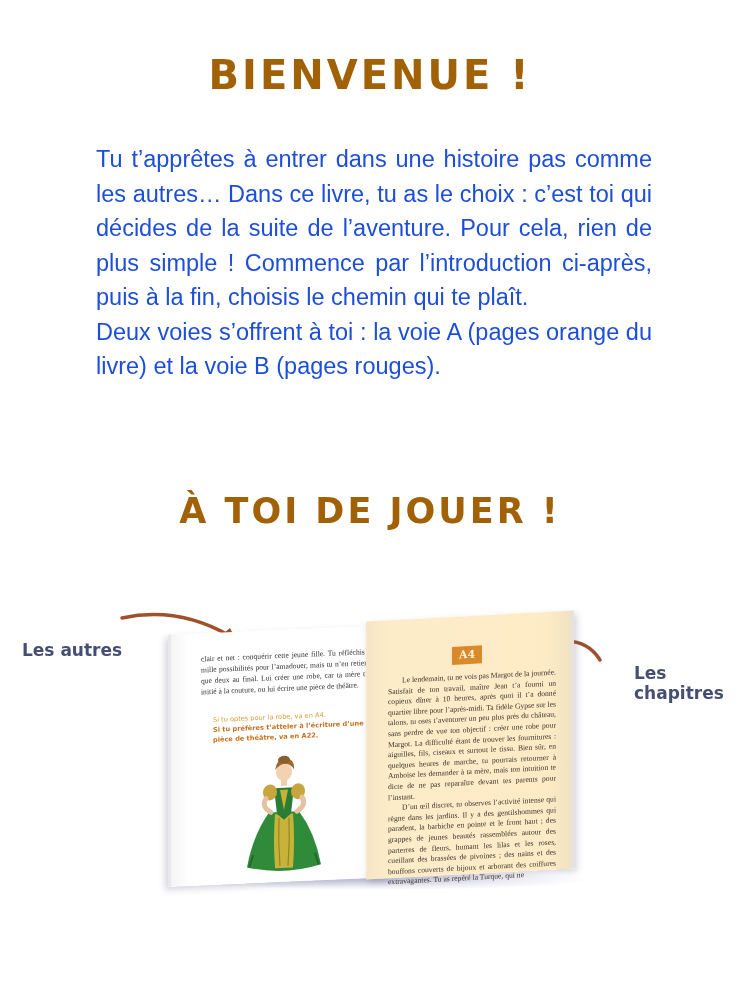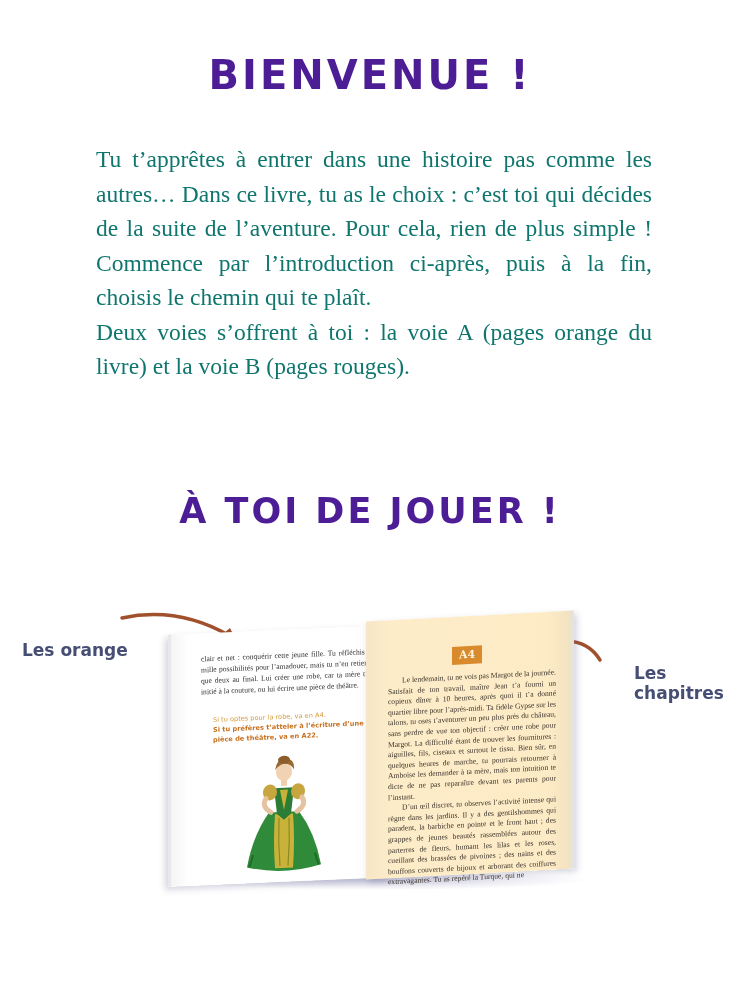--- a/index.html
+++ b/index.html
@@ -2,29 +2,29 @@
 <html><head>
 <meta charset="utf-8">
 <style>
   * { box-sizing: border-box; margin: 0; padding: 0; }
   html, body { width: 740px; height: 1000px; background: #ffffff; overflow: hidden; }
   body { position: relative; font-family: "DejaVu Serif", serif; }
 
   .title {
     position: absolute; left: 0; width: 740px; text-align: center;
     font-family: "DejaVu Sans", sans-serif; font-weight: bold;
-    color: #4c1d95; letter-spacing: 3px;
+    color: #a16207; letter-spacing: 3px;
   }
   .title-1 { top: 52px; font-size: 40px; }
   .title-2 { top: 491px; font-size: 35px; }
 
   .intro {
     position: absolute; left: 96px; top: 142px; width: 556px;
-    font-family: Liberation Serif, serif; font-size: 23.5px; line-height: 34.5px;
-    color: #0f766e; text-align: justify;
+    font-family: Liberation Sans, sans-serif; font-size: 23.5px; line-height: 34.5px;
+    color: #1d4ed8; text-align: justify;
   }
   .intro p { margin: 0; }
   .intro .last-line { text-align-last: left; }
 
   .label {
     position: absolute; font-family: "DejaVu Sans", sans-serif; font-weight: bold;
     color: #464e74; font-size: 17px;
   }
   .label-left { left: 22px; top: 640px; }
   .label-right { left: 594px; top: 663px; margin-left: 40px; }
@@ -82,21 +82,21 @@
 
 <h1 class="title title-1">BIENVENUE !</h1>
 
 <div class="intro">
   <p class="last-line">Tu t’apprêtes à entrer dans une histoire pas comme les autres… Dans ce livre, tu as le choix : c’est toi qui décides de la suite de l’aventure. Pour cela, rien de plus simple ! Commence par l’introduction ci-après, puis à la fin, choisis le chemin qui te plaît.</p>
   <p class="last-line">Deux voies s’offrent à toi : la voie A (pages orange du livre) et la voie B (pages rouges).</p>
 </div>
 
 <h2 class="title title-2">À TOI DE JOUER !</h2>
 
-<div class="label label-left">Les orange</div>
+<div class="label label-left">Les autres</div>
 <div class="label label-right">Les chapitres</div>
 
 <svg class="arrow" style="left:118px; top:608px;" width="130" height="40" viewBox="0 0 130 40">
   <path d="M4 10 Q60 -2 112 28" fill="none" stroke="#a0502c" stroke-width="3.5" stroke-linecap="round"></path>
   <path d="M100 30 L120 36 L112 20 Z" fill="#a0502c"></path>
 </svg>
 
 <svg class="arrow" style="left:534px; top:630px;" width="70" height="36" viewBox="0 0 70 36">
   <path d="M66 30 Q50 4 14 14" fill="none" stroke="#a0502c" stroke-width="3.5" stroke-linecap="round"></path>
   <path d="M18 6 L4 20 L22 22 Z" fill="#a0502c"></path>

